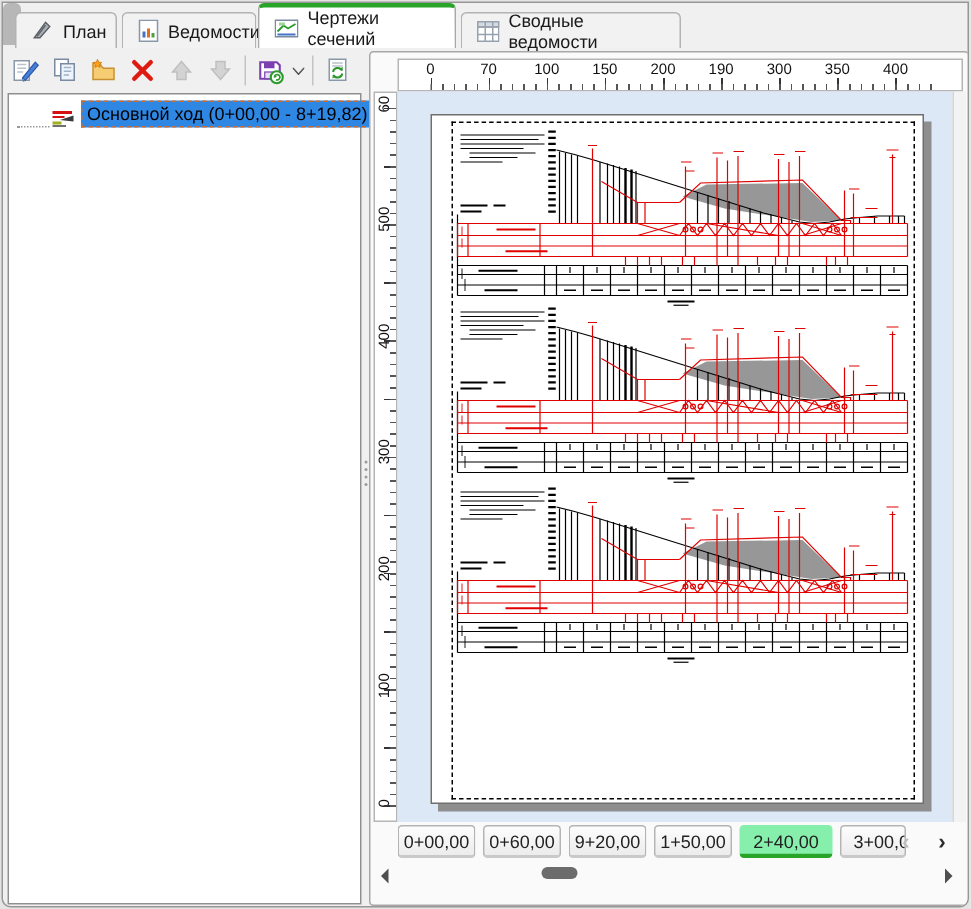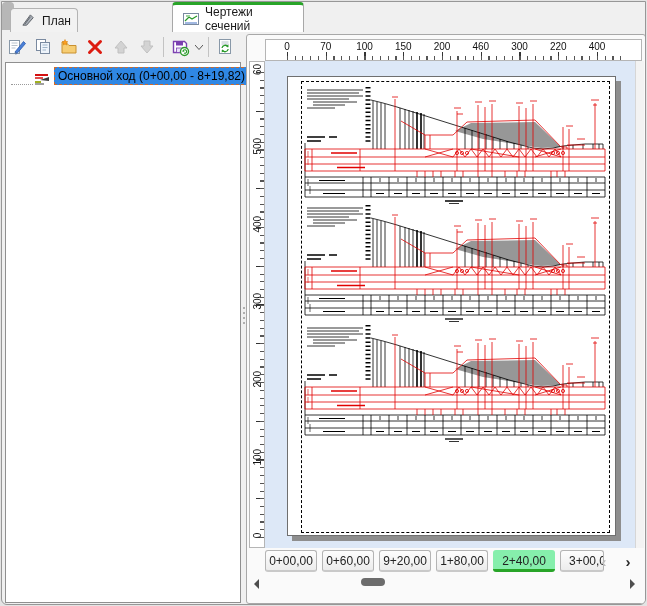--- a/index.html
+++ b/index.html
@@ -79,31 +79,48 @@
     <div class="edge-cap"></div>
 
     <div class="tab" style="left:8px;width:68px">
       <svg width="15" height="15" viewBox="0 0 16 16">
         <path d="M2 13 L10 2 L13 5 L6 13 Z" fill="#aab0b8" stroke="#5c6066" stroke-width="1"></path>
         <path d="M4 12 L10 4" stroke="#5c6066" stroke-width="1" fill="none"></path>
       </svg>
       <span>План</span>
     </div>
 
+    <div class="tab" style="left:79px;width:90px">
+      <svg width="14" height="15" viewBox="0 0 14 15">
+        <rect x="1" y="0.5" width="12" height="14" fill="#fff" stroke="#8898a8"></rect>
+        <rect x="3" y="8" width="2" height="4" fill="#4472c4"></rect>
+        <rect x="6" y="6" width="2" height="6" fill="#e07020"></rect>
+        <rect x="9" y="9" width="2" height="3" fill="#50a040"></rect>
+      </svg>
+      <span>Ведомости</span>
+    </div>
 
     <div class="tab active" style="left:170px;width:132px">
       <svg width="16" height="14" viewBox="0 0 16 14">
         <rect x="0.5" y="1.5" width="15" height="11" fill="#fff" stroke="#7a8aa0"></rect>
         <path d="M2 9 L6 5 L9 7 L14 4" stroke="#2a9a2a" stroke-width="1.2" fill="none"></path>
         <path d="M2 11 H14" stroke="#4472c4" stroke-width="1.2" fill="none"></path>
         <rect x="3" y="3" width="4" height="2" fill="#9fd49f"></rect>
       </svg>
       <span>Чертежи сечений</span>
     </div>
 
+    <div class="tab" style="left:305px;width:147px">
+      <svg width="15" height="14" viewBox="0 0 15 14">
+        <rect x="0.5" y="0.5" width="14" height="13" fill="#fff" stroke="#98a2ae"></rect>
+        <rect x="0.5" y="0.5" width="14" height="3.5" fill="#d4dae2" stroke="#98a2ae"></rect>
+        <path d="M5.5 0.5 V13.5 M10.5 0.5 V13.5 M0.5 4 H14.5 M0.5 9 H14.5" stroke="#98a2ae" fill="none"></path>
+      </svg>
+      <span>Сводные ведомости</span>
+    </div>
   </div>
 
   <div class="toolbar">
     <div class="tbtn">
       <svg width="19" height="18" viewBox="0 0 19 18">
         <rect x="1.5" y="2.5" width="10" height="13" fill="#fff" stroke="#8898a8"></rect>
         <path d="M3.5 5H9.5 M3.5 7.5H9.5 M3.5 10H7.5" stroke="#b8c2cc" fill="none"></path>
         <path d="M7 14 L15.5 3.5 L17.5 5.5 L9 15.5 Z" fill="#4a7fd6" stroke="#2b5cb0" stroke-width="0.8"></path>
         <path d="M7 14 L7.6 16.2 L9 15.5 Z" fill="#f0c060" stroke="#2b5cb0" stroke-width="0.6"></path>
       </svg>
@@ -190,23 +207,23 @@
   </div>
 
   <div class="rpanel">
 
     <div class="hruler">
       <span class="hlab" style="left:21px">0</span>
       <span class="hlab" style="left:59.75px">70</span>
       <span class="hlab" style="left:98.5px">100</span>
       <span class="hlab" style="left:137.25px">150</span>
       <span class="hlab" style="left:176px">200</span>
-      <span class="hlab" style="left:214.75px">460</span>
+      <span class="hlab" style="left:214.75px">190</span>
       <span class="hlab" style="left:253.5px">300</span>
-      <span class="hlab" style="left:292.25px">220</span>
+      <span class="hlab" style="left:292.25px">350</span>
       <span class="hlab" style="left:331px">400</span>
       <div class="hticks-maj"></div>
       <div class="hticks-min"></div>
     </div>
 
     <div class="vruler">
       <span class="vlab" style="top:2px">60</span>
       <span class="vlab" style="top:80px">500</span>
       <span class="vlab" style="top:158px">400</span>
       <span class="vlab" style="top:235px">300</span>
@@ -282,21 +299,21 @@
       <div class="stab" style="width:52px">
           <span>0+00,00</span>
         </div>
       <div class="stab" style="width:52px">
           <span>0+60,00</span>
         </div>
       <div class="stab" style="width:52px">
           <span>9+20,00</span>
         </div>
       <div class="stab" style="width:52px">
-          <span>1+80,00</span>
+          <span>1+50,00</span>
         </div>
       <div class="stab active" style="width:62px">
           <span>2+40,00</span>
         </div>
       <div class="stab cut">
           <span>3+00,00</span>
         </div>
     </div>
     <div class="pgchev prev"><span>‹</span></div>
     <div class="pgchev next"><span>›</span></div>

